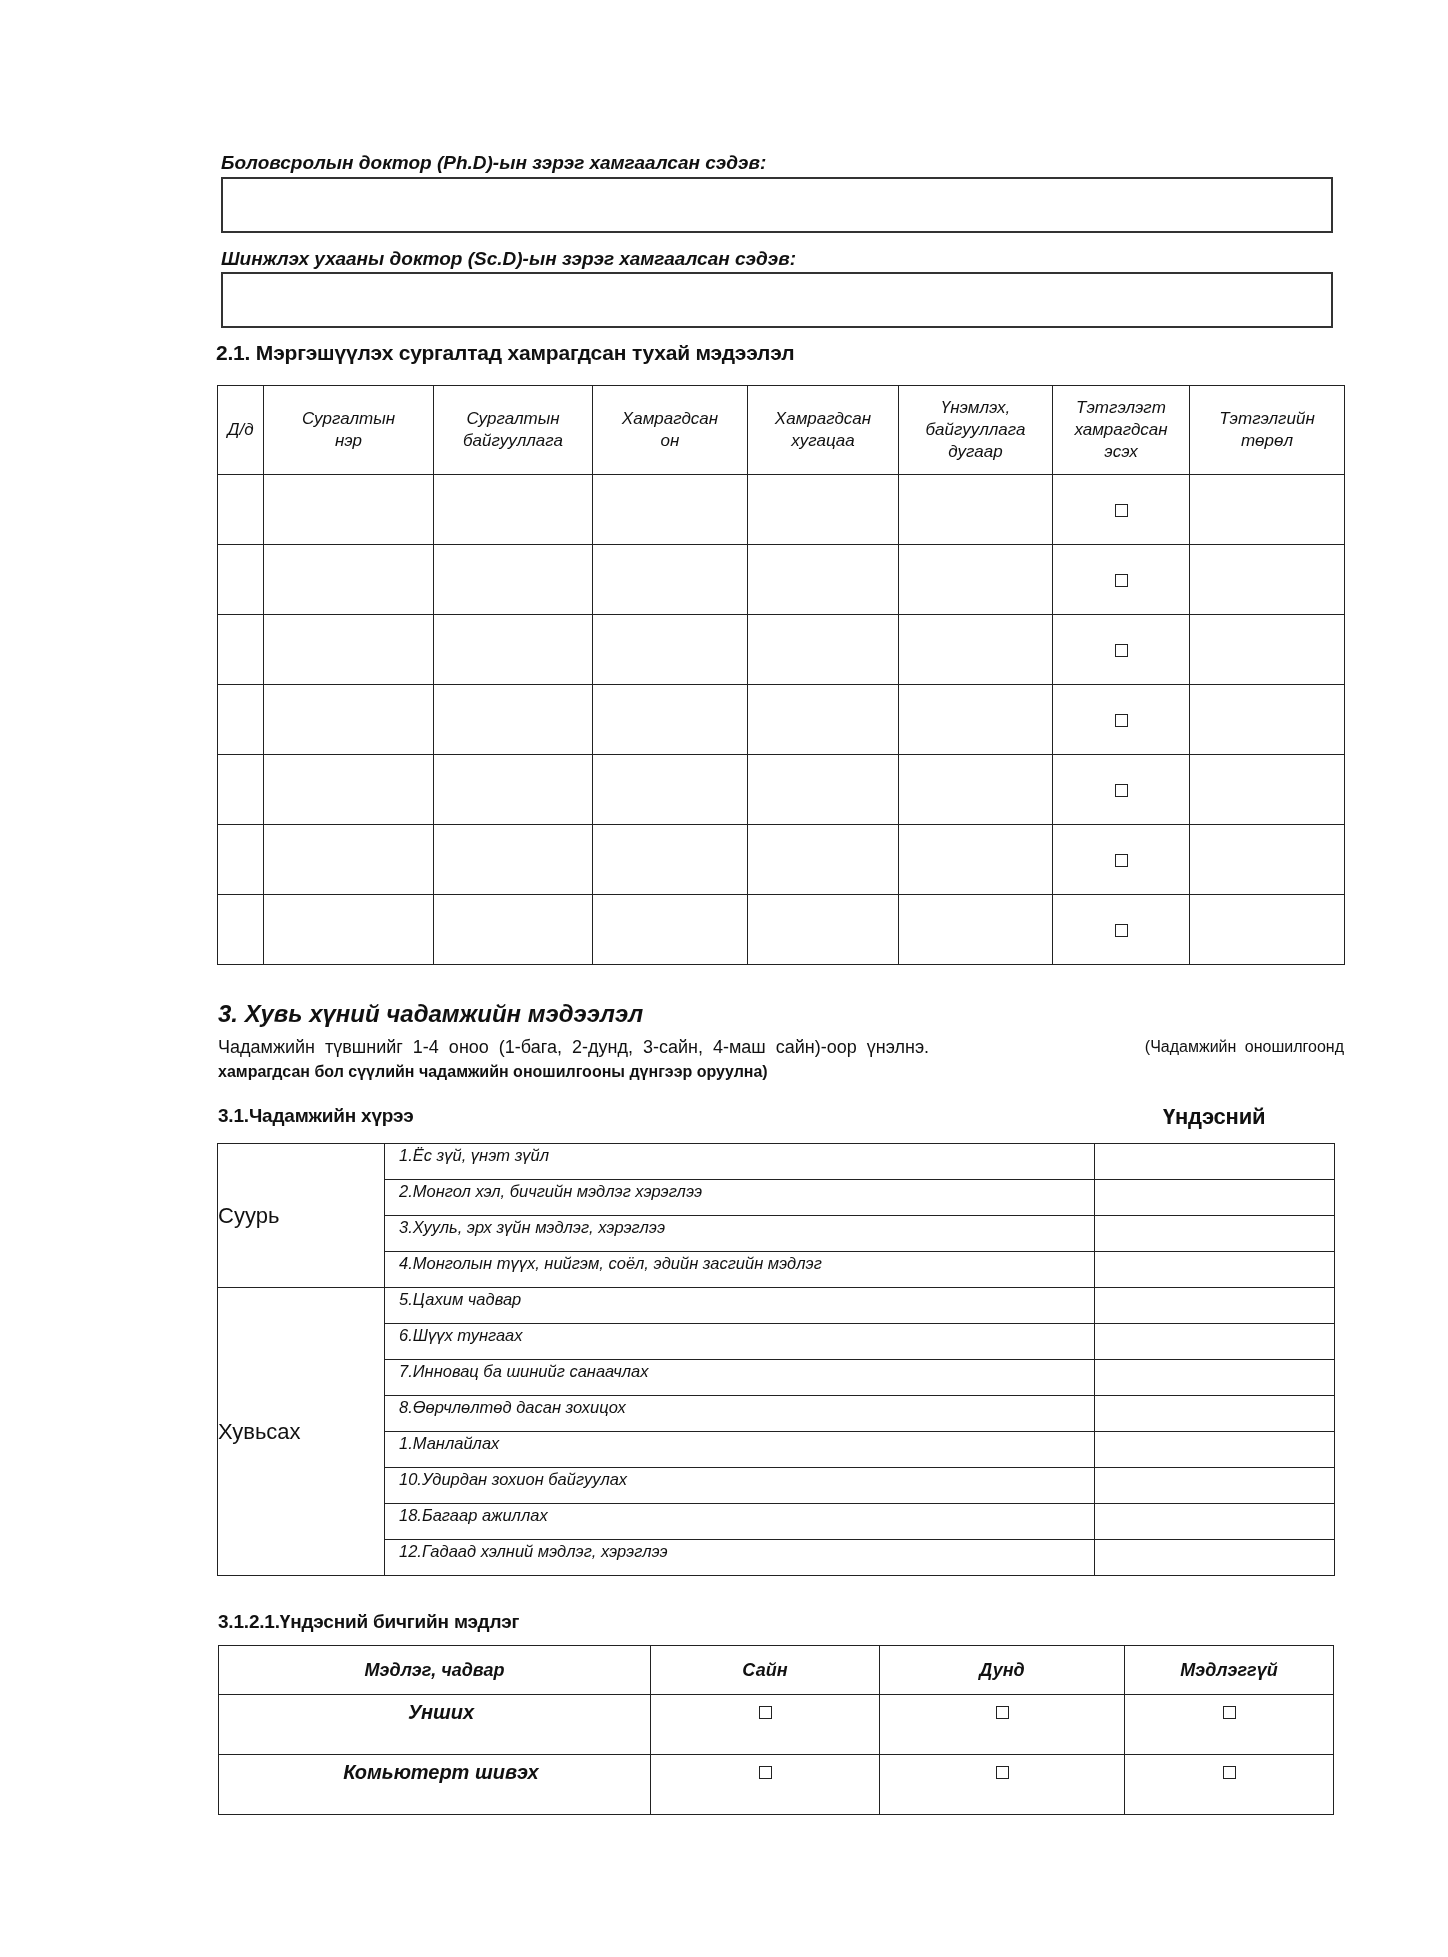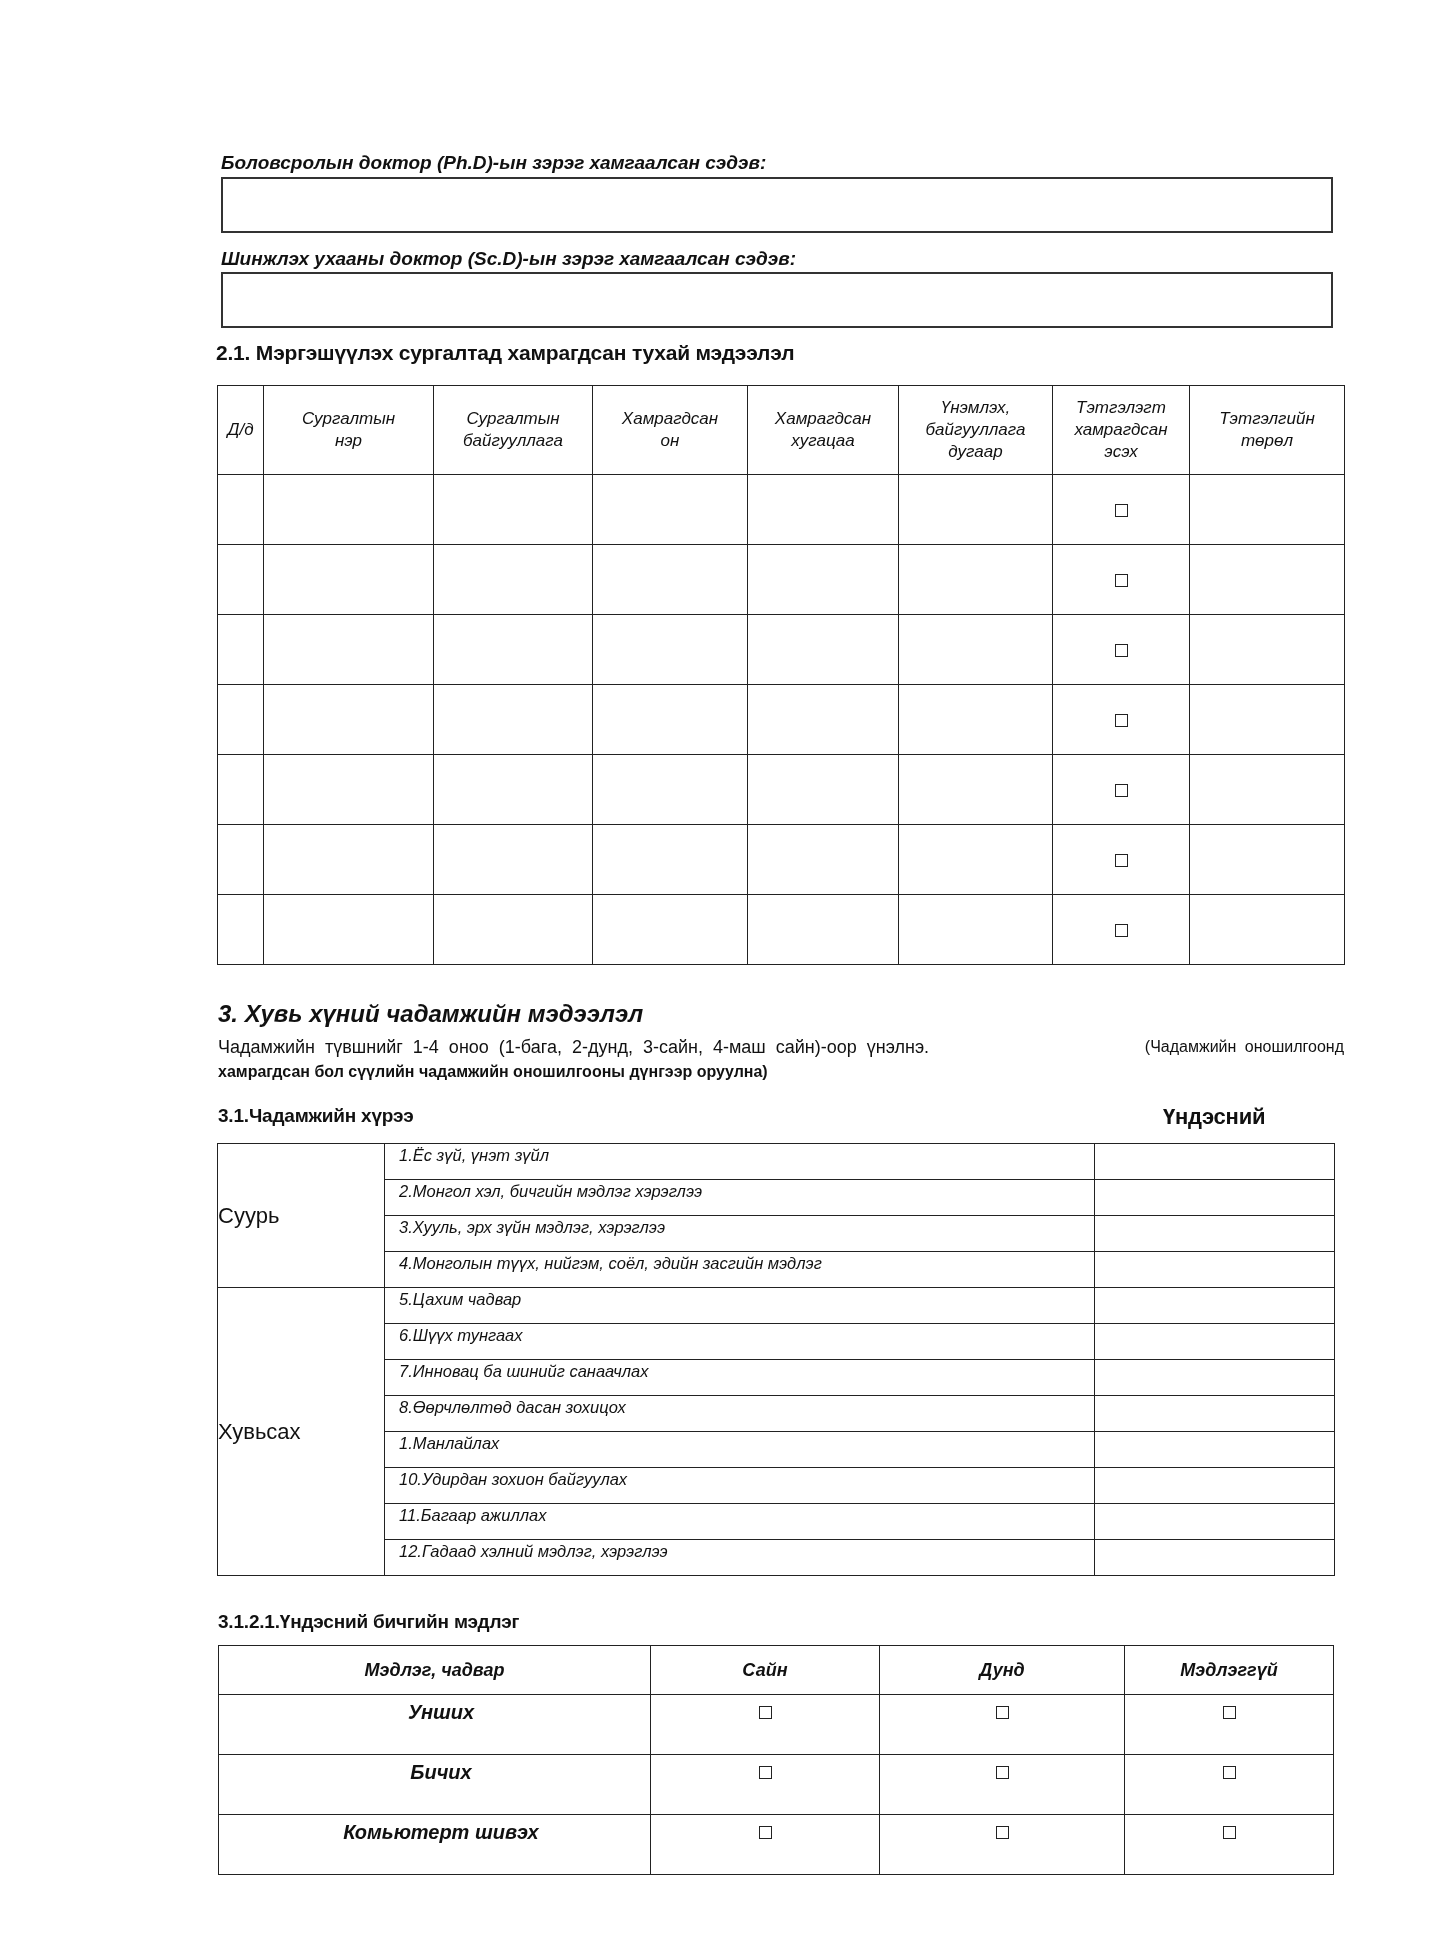--- a/index.html
+++ b/index.html
@@ -186,21 +186,21 @@
   </tr>
   <tr>
     <td class="item">1.Манлайлах</td>
     <td></td>
   </tr>
   <tr>
     <td class="item">10.Удирдан зохион байгуулах</td>
     <td></td>
   </tr>
   <tr>
-    <td class="item">11.Багаар ажиллах</td>
+    <td class="item">18.Багаар ажиллах</td>
     <td></td>
   </tr>
   <tr>
     <td class="item">12.Гадаад хэлний мэдлэг, хэрэглээ</td>
     <td></td>
   </tr>
 </tbody>
   </table>
 
 <div class="abs h-bold" style="left:218px; top:1611px; font-size:19px;">3.1.2.1.Үндэсний бичгийн мэдлэг</div>
@@ -219,25 +219,19 @@
     <th>Дунд</th>
     <th>Мэдлэггүй</th>
   </tr>
   <tr>
     <td class="skill">Унших</td>
     <td class="cbcell"><span class="cb"></span></td>
     <td class="cbcell"><span class="cb"></span></td>
     <td class="cbcell"><span class="cb"></span></td>
   </tr>
   <tr>
-    <td class="skill">Бичих</td>
-    <td class="cbcell"><span class="cb"></span></td>
-    <td class="cbcell"><span class="cb"></span></td>
-    <td class="cbcell"><span class="cb"></span></td>
-  </tr>
-  <tr>
     <td class="skill">Комьютерт шивэх</td>
     <td class="cbcell"><span class="cb"></span></td>
     <td class="cbcell"><span class="cb"></span></td>
     <td class="cbcell"><span class="cb"></span></td>
   </tr>
 </tbody>
   </table>
 
 </body></html>

